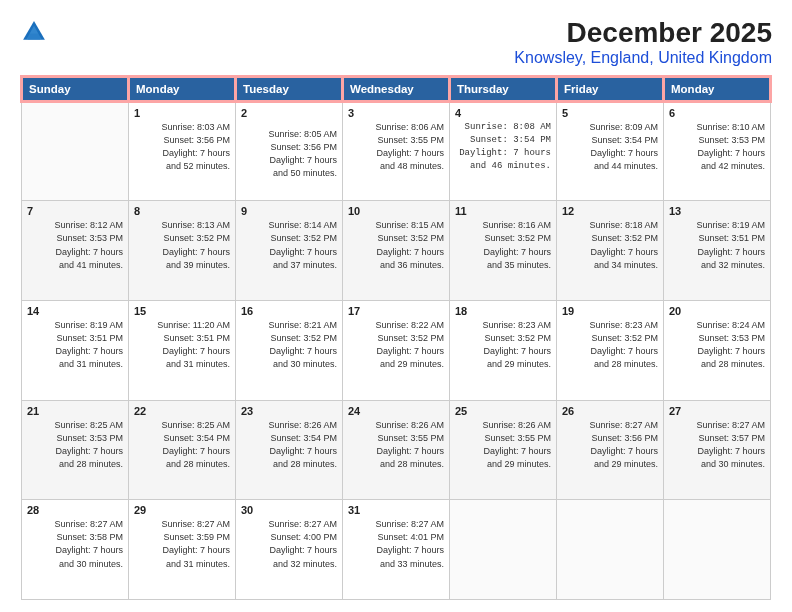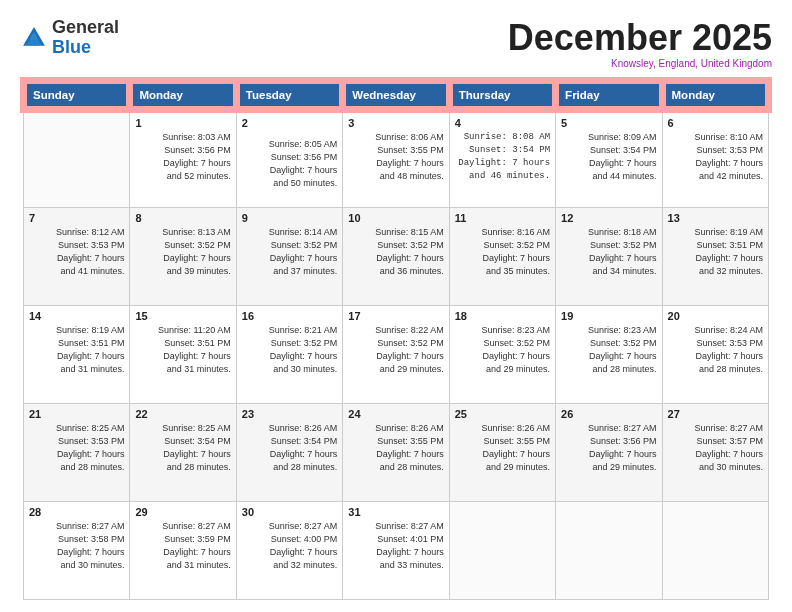--- a/index.html
+++ b/index.html
@@ -36,42 +36,42 @@
     .logo-general { color: #333; }
     .logo-blue { color: #1a6fbd; }
     .logo-icon {
       width: 28px;
       height: 28px;
     }
     .title-block {
       text-align: right;
     }
     .month-title {
-      font-size: 36px;
+      font-size: 28px;
       font-weight: bold;
       color: #222;
       line-height: 1.1;
     }
     .location {
-      font-size: 10px;
-      color: #a21caf;
+      font-size: 16px;
+      color: #1d4ed8;
     }
     .calendar {
       width: 100%;
       border-collapse: collapse;
       flex: 1;
     }
     .calendar th {
       background: #2962a0;
       color: #fff;
       font-size: 11.5px;
       font-weight: bold;
       padding: 5px 6px;
       text-align: left;
-      border: 7px solid #fca5a5;
+      border: 3px solid #fca5a5;
       margin-left: 24px;
     }
     .calendar td {
       vertical-align: top;
       border: 1px solid #ccc;
       padding: 4px 5px;
       font-size: 9.5px;
       color: #333;
       width: calc(100% / 7);
       height: 88px;
@@ -103,24 +103,20 @@
 <body>
 
 <div class="page">
   <div class="header">
     <div class="logo">
       <svg class="logo-icon" viewBox="0 0 36 36">
         <polygon points="18,4 32,28 4,28" fill="#1a6fbd"></polygon>
         <polygon points="18,10 28,28 8,28" fill="#4a9de0" opacity="0.5"></polygon>
         <rect x="10" y="20" width="16" height="8" fill="#1a6fbd" opacity="0.3"></rect>
       </svg>
-      <div class="logo-text">
-        <span class="logo-general">General</span><br>
-        <span class="logo-blue">Blue</span>
-      </div>
     </div>
     <div class="title-block">
       <div class="month-title">December 2025</div>
       <div class="location">Knowsley, England, United Kingdom</div>
     </div>
   </div>
 
   <table class="calendar">
     <thead>
       <tr>

